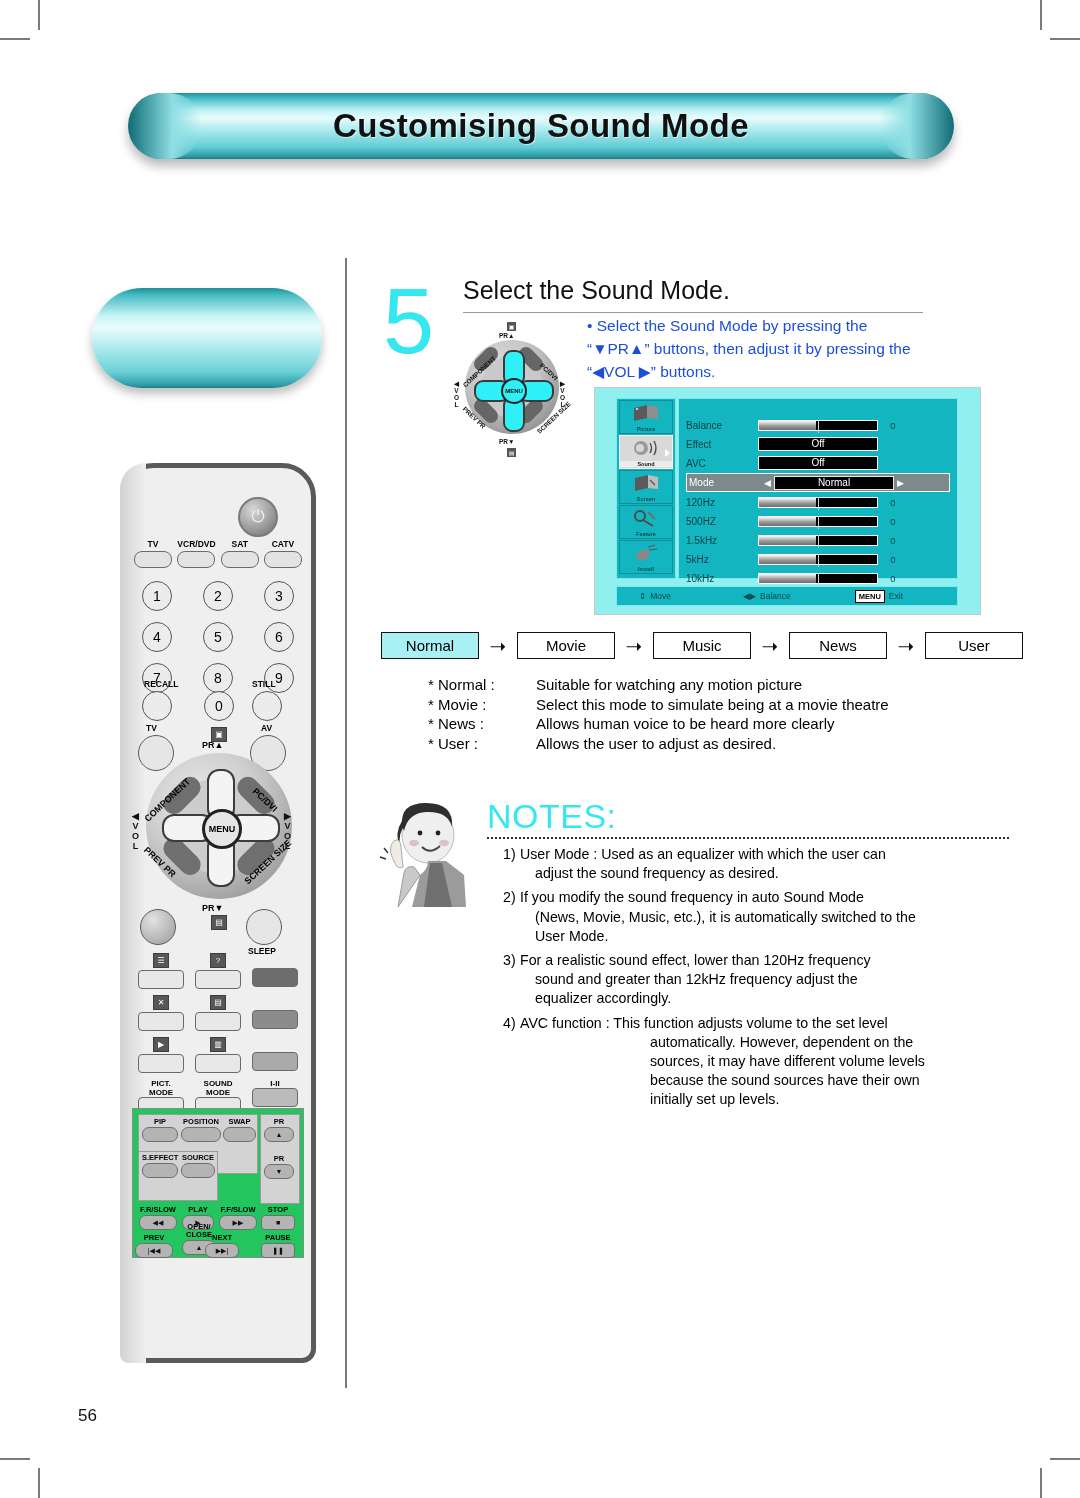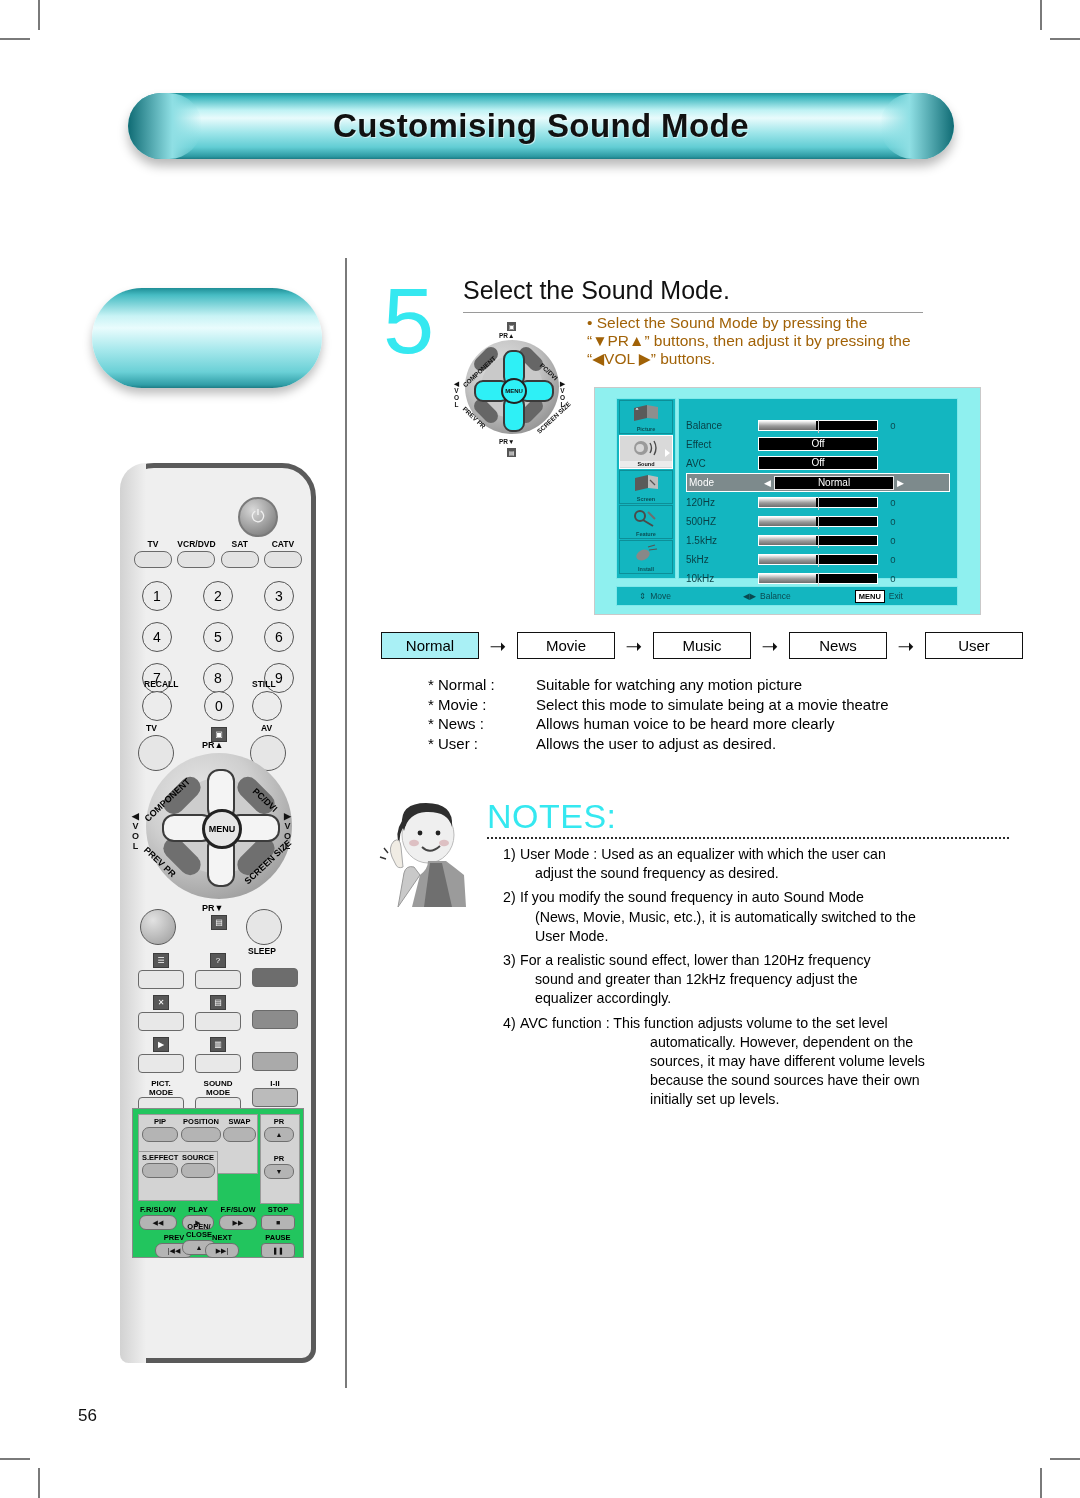--- a/index.html
+++ b/index.html
@@ -39,21 +39,21 @@
   
   .v-divider{position:absolute;left:345px;top:258px;width:2px;height:1130px;background:#7a7a7a;}
 
   
   .step-num{position:absolute;left:383px;top:275px;font-size:92px;line-height:92px;
      font-weight:normal;color:#35e8f0;font-family:"Liberation Sans",sans-serif;}
   .step-title{position:absolute;left:463px;top:276px;font-size:25px;color:#111;}
   .step-rule{position:absolute;left:463px;top:312px;width:460px;height:1px;background:#9a9a9a;}
 
   .bullet-text{position:absolute;left:587px;top:314px;width:345px;font-size:15.5px;
-     line-height:18px;color:#a16207;}
+     line-height:23px;color:#1d4ed8;}
 
   
   .navpad-sm{position:absolute;left:452px;top:322px;width:120px;height:140px;}
   .npad{position:absolute;left:13px;top:18px;width:94px;height:94px;border-radius:50%;
         background:radial-gradient(circle at 40% 34%,#e2e2e2 0%,#c6c6c6 42%,#9d9d9d 72%,#7d7d7d 100%);}
   .npad-inner{position:absolute;left:50%;top:50%;transform:translate(-50%,-50%);
         width:62px;height:62px;border-radius:50%;background:#c9c9c9;}
   .ncorner{position:absolute;width:28px;height:14px;border-radius:8px;background:#666;}
   .nc-tl{left:20px;top:30px;transform:rotate(-45deg);}
   .nc-tr{left:65px;top:30px;transform:rotate(45deg);}
@@ -672,21 +672,21 @@
       </div>
     <div class="vk" style="left:86px;top:96px;width:38px;">
       <div class="t">F.F/SLOW</div>
       <div class="b">▶▶</div>
       </div>
     <div class="vk" style="left:128px;top:96px;width:34px;">
       <div class="t">STOP</div>
       <div class="b sq">■</div>
       </div>
 
-    <div class="vk" style="left:22px;top:124px;width:38px;">
+    <div class="vk" style="left:2px;top:124px;width:38px;">
       <div class="t">PREV</div>
       <div class="b">|◀◀</div>
       </div>
     <div class="vk" style="left:49px;top:114px;width:34px;">
       <div class="t" style="line-height:8px;">
         <span>OPEN/</span><br>
         <span>CLOSE</span></div>
       <div class="b">▲</div>
       </div>
     <div class="vk" style="left:72px;top:124px;width:34px;">

